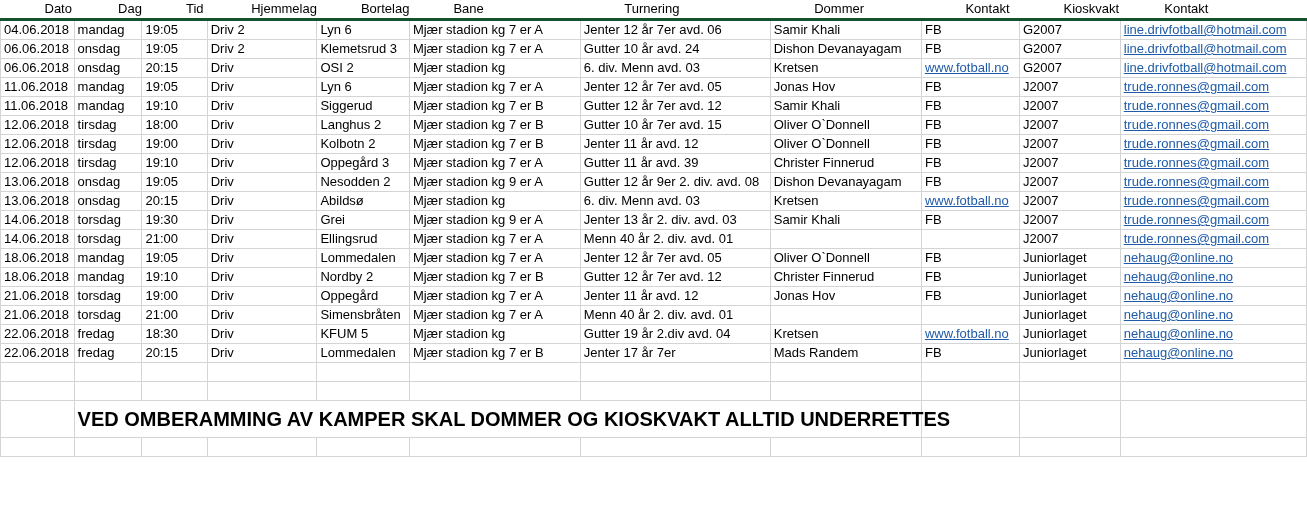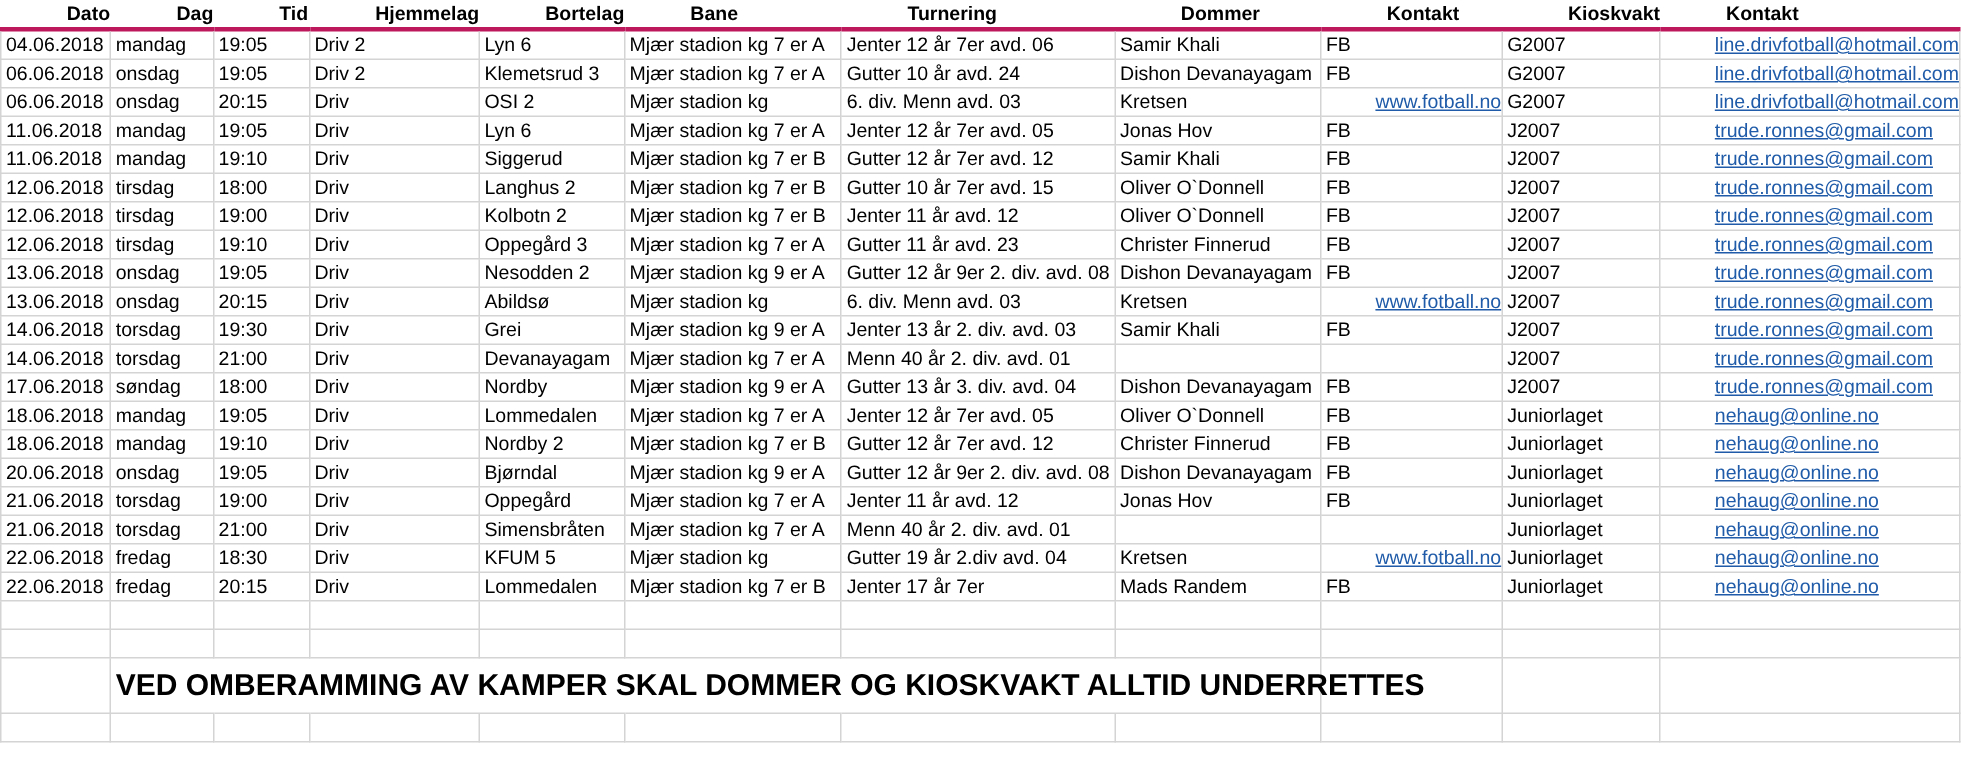--- a/index.html
+++ b/index.html
@@ -3,23 +3,23 @@
 <meta charset="utf-8">
 <style>
   html, body { margin: 0; padding: 0; background: #ffffff; }
   body { width: 1307px; height: 516px; overflow: hidden; position: relative;
          font-family: "Liberation Sans", "DejaVu Sans", sans-serif; font-size: 13px; color: #000; }
   .sheet { position: absolute; left: 0; top: 0; width: 1307px; }
   table { border-collapse: collapse; table-layout: fixed; }
   td, th { height: 18px; padding: 0 0 0 3px; white-space: nowrap; overflow: hidden;
            text-align: left; vertical-align: middle; border-right: 1px solid #d4d4d4;
            border-bottom: 1px solid #d4d4d4; font-weight: normal; line-height: 18px; }
-  th { font-weight: bold; border-right: none; border-bottom: 3px solid #be185d; height: 17px; padding-left: 44px; }
+  th { font-weight: normal; border-right: none; border-bottom: 3px solid #14532d; height: 17px; padding-left: 44px; }
   tr.header th:last-child { border-right: none; }
-  td.link, a.link { color: #1f5ba8; text-decoration: underline; padding-left: 36px; }
+  td.link, a.link { color: #1f5ba8; text-decoration: underline; }
   td.link { overflow: visible; }
   td.overflow-visible { overflow: visible; position: relative; }
   .notice-row td { height: 36px; }
   .notice { font-weight: bold; font-size: 20px; letter-spacing: 0px; overflow: visible; white-space: nowrap; position: relative; }
   .notice span { position: absolute; left: 3px; top: 50%; transform: translateY(-50%); }
   td:first-child { border-left: 1px solid #d4d4d4; margin-left: 32px; }
 </style>
 </head>
 <body>
 
@@ -145,21 +145,21 @@
           <td>J2007</td>
           <td class="link overflow-visible">trude.ronnes@gmail.com</td>
         </tr>
         <tr>
           <td>12.06.2018</td>
           <td>tirsdag</td>
           <td>19:10</td>
           <td>Driv</td>
           <td>Oppegård 3</td>
           <td>Mjær stadion kg 7 er A</td>
-          <td>Gutter 11 år avd. 23</td>
+          <td>Gutter 11 år avd. 39</td>
           <td>Christer Finnerud</td>
           <td>FB</td>
           <td>J2007</td>
           <td class="link overflow-visible">trude.ronnes@gmail.com</td>
         </tr>
         <tr>
           <td>13.06.2018</td>
           <td>onsdag</td>
           <td>19:05</td>
           <td>Driv</td>
@@ -195,38 +195,25 @@
           <td>Samir Khali</td>
           <td>FB</td>
           <td>J2007</td>
           <td class="link overflow-visible">trude.ronnes@gmail.com</td>
         </tr>
         <tr>
           <td>14.06.2018</td>
           <td>torsdag</td>
           <td>21:00</td>
           <td>Driv</td>
-          <td>Devanayagam</td>
+          <td>Ellingsrud</td>
           <td>Mjær stadion kg 7 er A</td>
           <td>Menn 40 år 2. div. avd. 01</td>
           <td></td>
           <td></td>
-          <td>J2007</td>
-          <td class="link overflow-visible">trude.ronnes@gmail.com</td>
-        </tr>
-        <tr>
-          <td>17.06.2018</td>
-          <td>søndag</td>
-          <td>18:00</td>
-          <td>Driv</td>
-          <td>Nordby</td>
-          <td>Mjær stadion kg 9 er A</td>
-          <td>Gutter 13 år 3. div. avd. 04</td>
-          <td>Dishon Devanayagam</td>
-          <td>FB</td>
           <td>J2007</td>
           <td class="link overflow-visible">trude.ronnes@gmail.com</td>
         </tr>
         <tr>
           <td>18.06.2018</td>
           <td>mandag</td>
           <td>19:05</td>
           <td>Driv</td>
           <td>Lommedalen</td>
           <td>Mjær stadion kg 7 er A</td>
@@ -238,33 +225,20 @@
         </tr>
         <tr>
           <td>18.06.2018</td>
           <td>mandag</td>
           <td>19:10</td>
           <td>Driv</td>
           <td>Nordby  2</td>
           <td>Mjær stadion kg 7 er B</td>
           <td>Gutter 12 år 7er avd. 12</td>
           <td>Christer Finnerud</td>
-          <td>FB</td>
-          <td>Juniorlaget</td>
-          <td class="link overflow-visible">nehaug@online.no</td>
-        </tr>
-        <tr>
-          <td>20.06.2018</td>
-          <td>onsdag</td>
-          <td>19:05</td>
-          <td>Driv</td>
-          <td>Bjørndal</td>
-          <td>Mjær stadion kg 9 er A</td>
-          <td>Gutter 12 år 9er 2. div. avd. 08</td>
-          <td>Dishon Devanayagam</td>
           <td>FB</td>
           <td>Juniorlaget</td>
           <td class="link overflow-visible">nehaug@online.no</td>
         </tr>
         <tr>
           <td>21.06.2018</td>
           <td>torsdag</td>
           <td>19:00</td>
           <td>Driv</td>
           <td>Oppegård</td>

